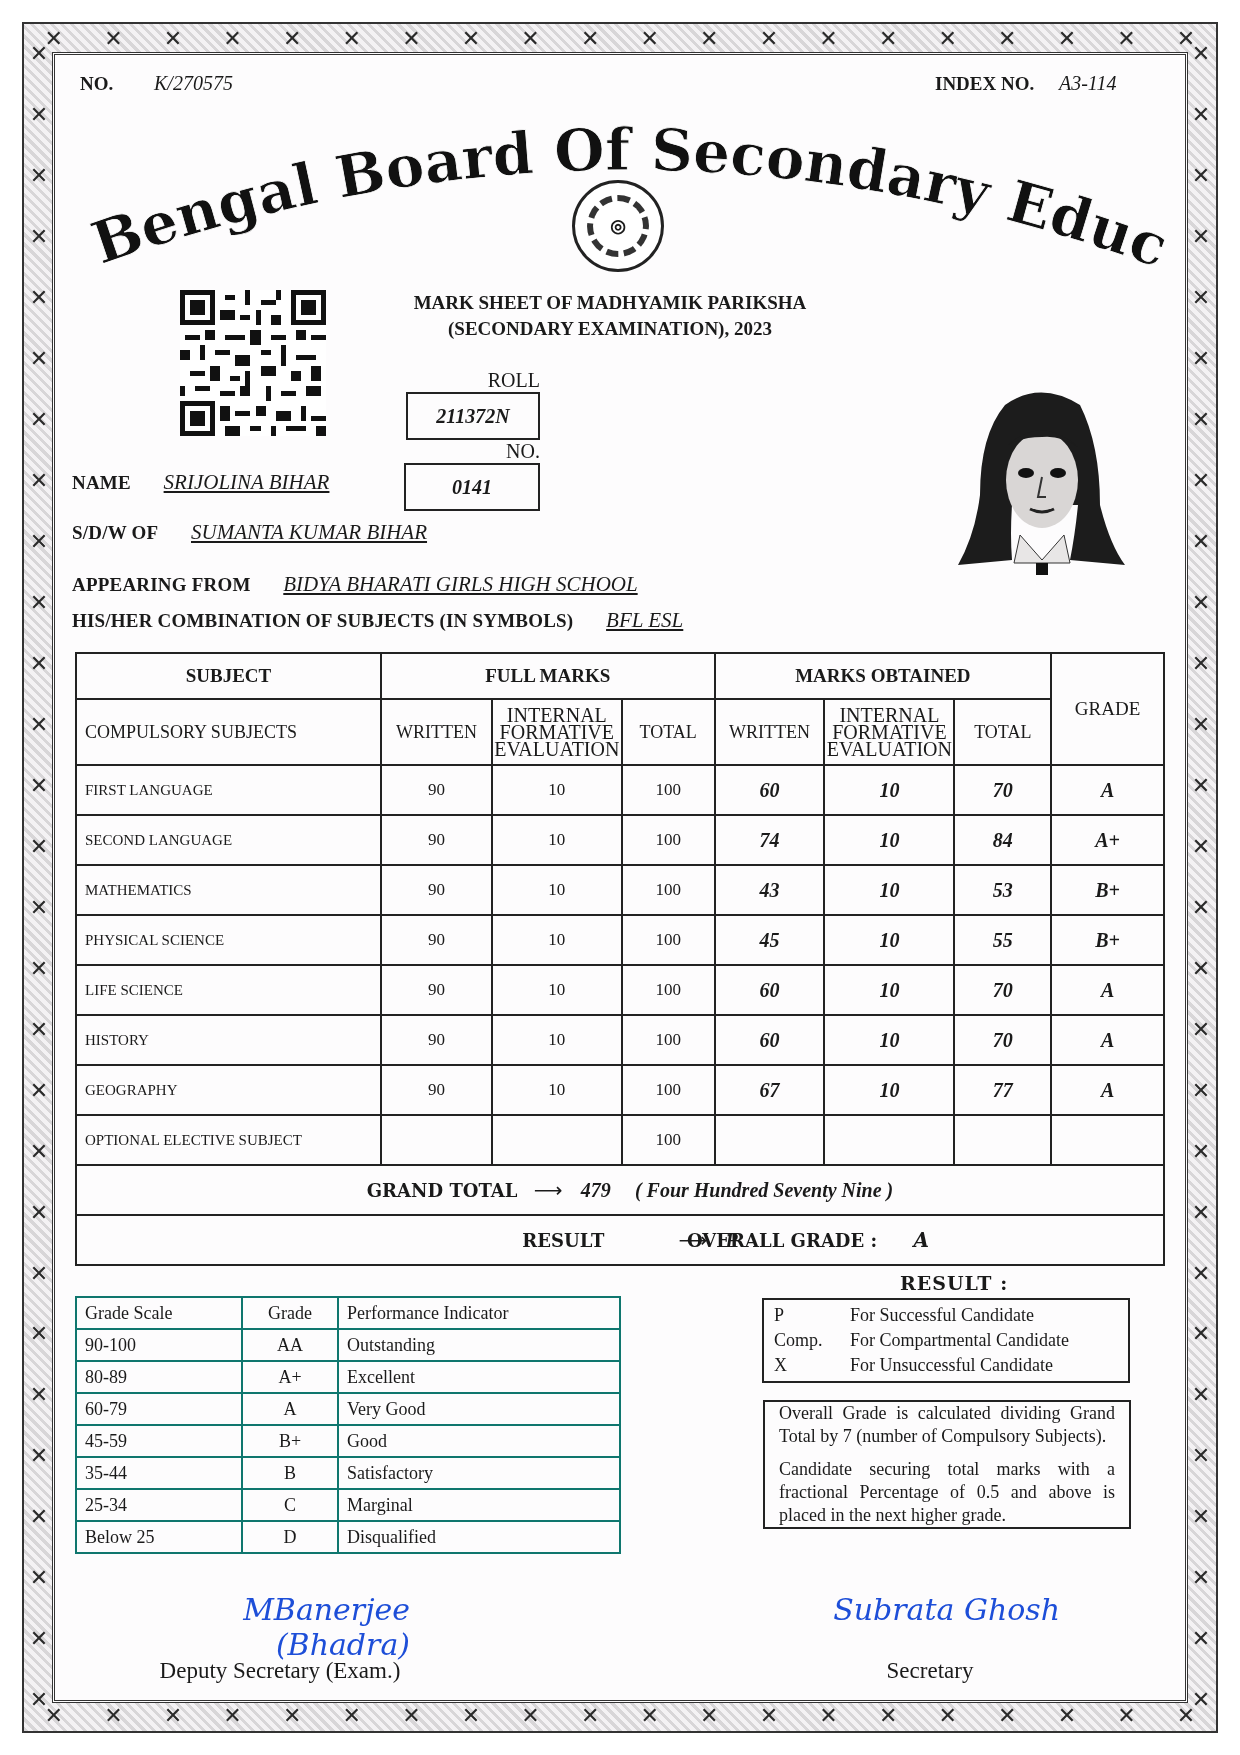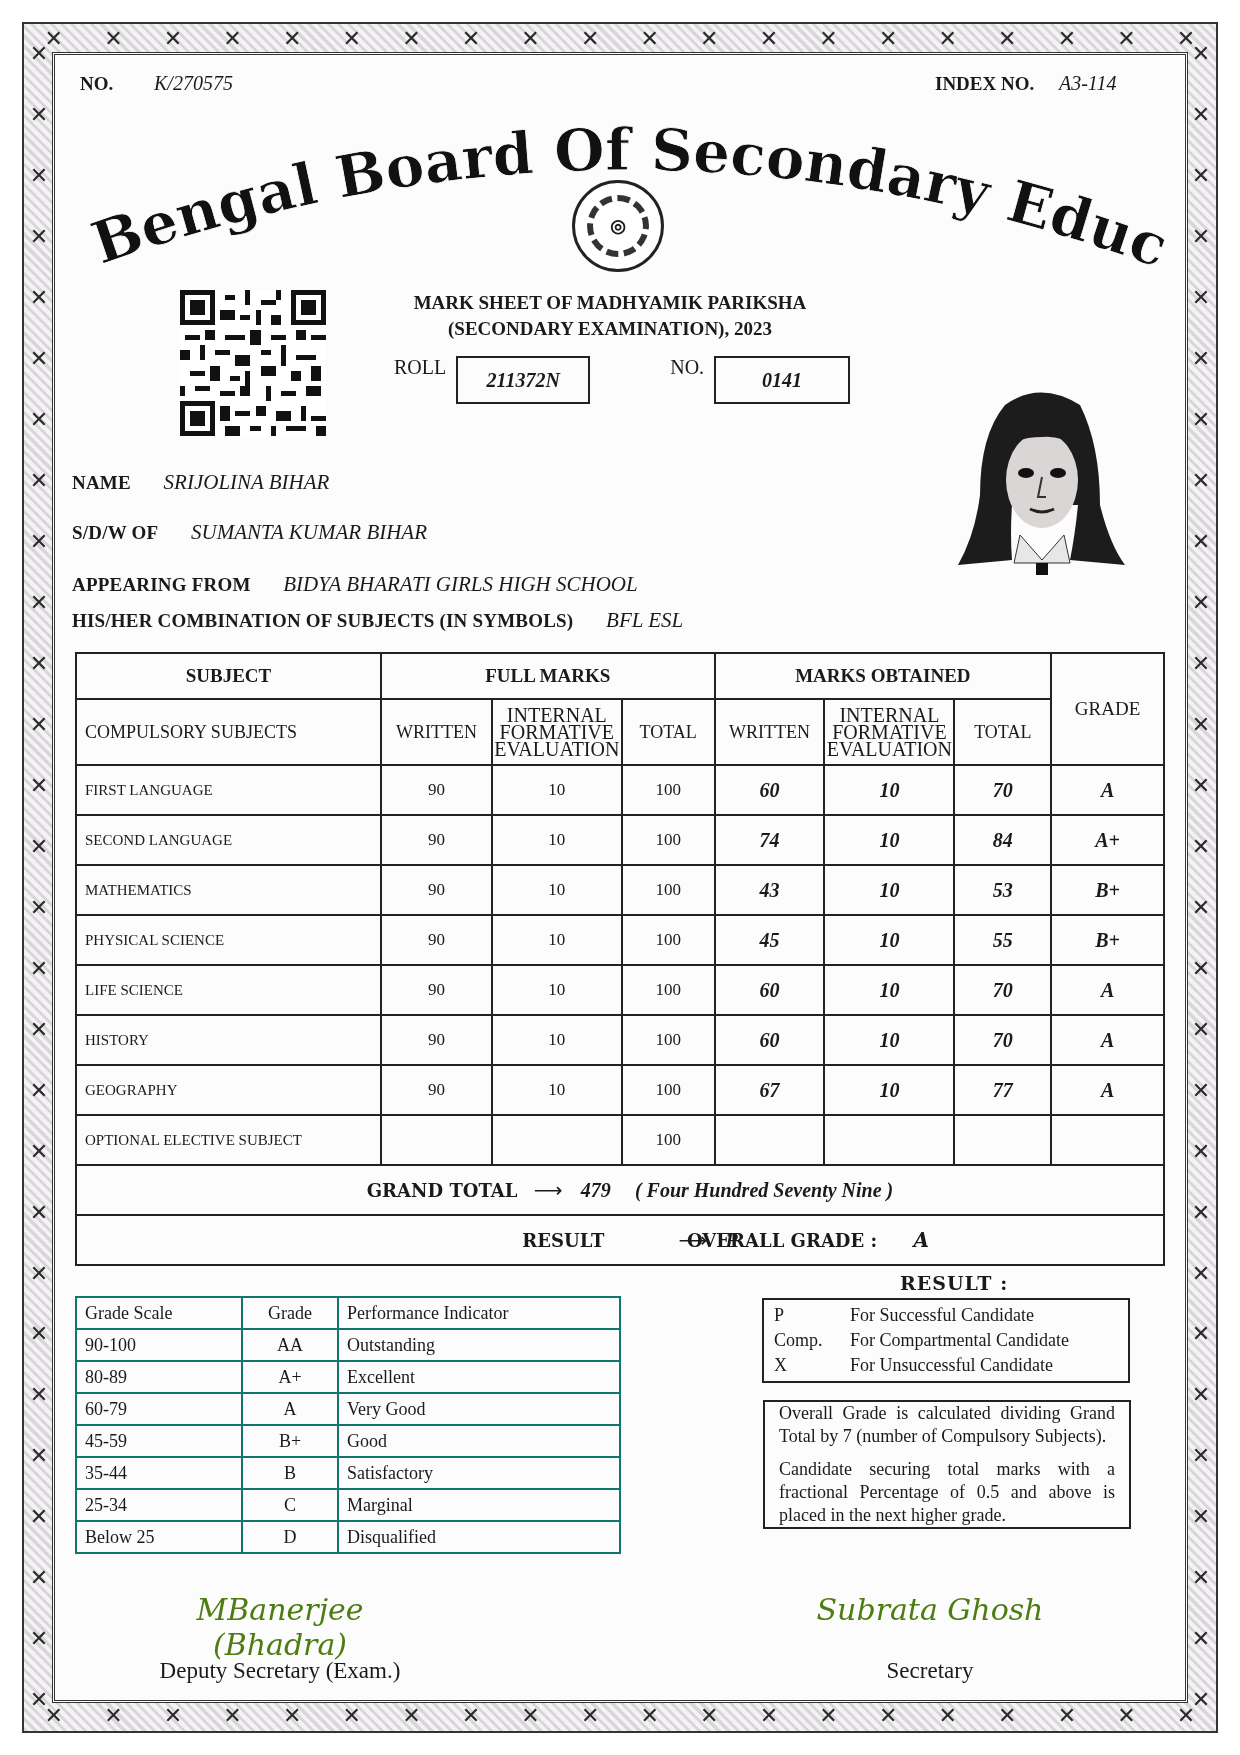--- a/index.html
+++ b/index.html
@@ -38,29 +38,29 @@
   .title-svg { position: absolute; left: 70px; top: 95px; width: 1100px; height: 200px; }
   .title-svg text { font-family: "DejaVu Serif", serif; font-weight: bold; fill: #111; font-size: 58px; stroke: #fff; stroke-width: 0.8px; paint-order: normal; }
 
   .seal { position: absolute; left: 572px; top: 180px; width: 92px; height: 92px; border-radius: 50%; border: 3px solid #222; box-sizing: border-box; display: flex; align-items: center; justify-content: center; background: #fff; }
   .seal-inner { width: 62px; height: 62px; border-radius: 50%; border: 6px dashed #333; box-sizing: border-box; display: flex; align-items: center; justify-content: center; font-size: 18px; font-weight: bold; }
 
   .qr { position: absolute; left: 180px; top: 290px; width: 146px; height: 146px; }
 
   .sheet-title { position: absolute; left: 380px; top: 290px; width: 460px; text-align: center; font-size: 19px; font-weight: bold; line-height: 26px; }
 
-  .roll-row { position: absolute; left: 394px; top: 356px; font-size: 20px; display: flex; align-items: flex-start; }
+  .roll-row { position: absolute; left: 394px; top: 369px; font-size: 20px; display: flex; align-items: flex-end; flex-direction: column; }
   .box-val { border: 2px solid #222; width: 130px; height: 44px; display: inline-flex; align-items: center; justify-content: center; font-style: italic; font-weight: bold; font-size: 20px; margin-left: 10px; }
   .roll-no-label { margin-left: 80px; }
 
   .photo { position: absolute; left: 950px; top: 385px; width: 180px; height: 205px; }
 
   .info { position: absolute; left: 72px; font-size: 19px; }
   .info .lbl { font-weight: bold; letter-spacing: 0.2px; margin-top: 44px; }
-  .info .val-it { font-size: 21px; margin-left: 28px; }
+  .info .val-it { font-size: 21px; margin-left: 28px; text-decoration: underline; }
 
   table.marks { position: absolute; left: 75px; top: 652px; width: 1090px; border-collapse: collapse; font-size: 17px; }
   table.marks td, table.marks th { border: 2px solid #222; padding: 0; text-align: center; }
   table.marks th { font-weight: bold; font-family: "Liberation Serif", serif; font-size: 19px; height: 44px; }
   table.marks .subhdr td { height: 64px; font-size: 20px; line-height: 17px; }
   table.marks .row td { height: 48px; }
   table.marks td.subj { text-align: left; padding-left: 8px; font-size: 15px; }
   table.marks td.ob { font-style: italic; font-weight: bold; font-size: 20px; }
   table.marks td.summary { text-align: center; padding-left: 20px; height: 48px; }
   .sum-lbl { font-family: "DejaVu Serif", serif; font-weight: bold; font-size: 18px; }
@@ -78,21 +78,21 @@
 
   .legend-box { position: absolute; left: 762px; top: 1298px; width: 368px; border: 2px solid #222; box-sizing: border-box; padding: 3px 10px; font-size: 18px; }
   .legend-row { display: flex; height: 25px; align-items: center; }
   .legend-code { width: 76px; }
 
   .note-box { position: absolute; left: 763px; top: 1400px; width: 368px; border: 2px solid #222; box-sizing: border-box; padding: 0 14px; font-size: 18px; line-height: 23px; text-align: justify; }
   .note-box p { margin: 0 0 10px 0; }
   .note-box p:last-child { margin-bottom: 0; }
 
   .sig { position: absolute; text-align: center; }
-  .sig-scribble { font-family: "DejaVu Serif", serif; font-style: italic; font-size: 30px; color: #4d7c0f; height: 46px; }
+  .sig-scribble { font-family: "DejaVu Serif", serif; font-style: italic; font-size: 30px; color: #1d4ed8; height: 46px; text-align: right; }
   .sig-title { font-size: 23px; margin-top: 20px; }
 </style>
 </head>
 <body>
 
 <div class="border-outer">
   <div class="border-motif top">
       <span>✕</span>
       <span>✕</span>
       <span>✕</span>

